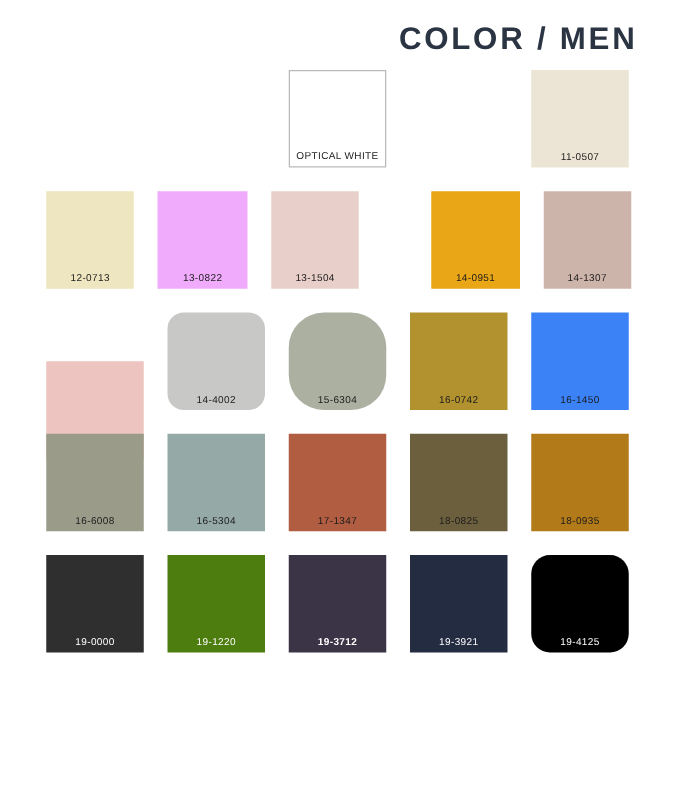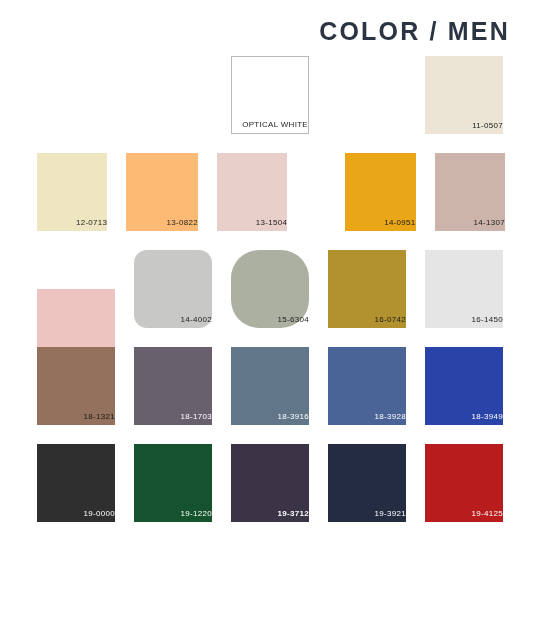--- a/index.html
+++ b/index.html
@@ -55,21 +55,21 @@
     background: transparent;
   }
   .cell.bordered {
     border: 1px solid #b9b9b9;
   }
   .swatch-label {
     position: absolute;
     left: 0;
     right: 0;
     bottom: 3px;
-    text-align: right;
+    text-align: center;
     font-family: "Liberation Sans", sans-serif;
     font-size: 8px;
     letter-spacing: 0.3px;
     line-height: 10px;
     white-space: nowrap;
   }
   .swatch-label.dark { color: #1c1c1c; }
   .swatch-label.light { color: #ffffff; }
 </style>
 </head>
@@ -88,21 +88,21 @@
         </div>
         <div class="cell empty"></div>
         <div class="cell" style="background: rgb(236, 229, 213);">
           <div class="swatch-label dark">11-0507</div>
         </div>
       </div>
       <div class="row">
         <div class="cell" style="background: rgb(238, 230, 192);">
           <div class="swatch-label dark">12-0713</div>
         </div>
-        <div class="cell" style="background: #fdba74; padding-left: 12px;">
+        <div class="cell" style="background: #f0abfc; padding-left: 12px;">
           <div class="swatch-label dark">13-0822</div>
         </div>
         <div class="cell" style="background: rgb(232, 207, 201);">
           <div class="swatch-label dark">13-1504</div>
         </div>
         <div class="cell" style="background: rgb(233, 166, 22); margin-left: 39px;">
           <div class="swatch-label dark">14-0951</div>
         </div>
         <div class="cell" style="background: rgb(205, 180, 171);">
           <div class="swatch-label dark">14-1307</div>
@@ -114,53 +114,53 @@
         </div>
         <div class="cell" style="background: rgb(200, 200, 198); border-radius: 13px;">
           <div class="swatch-label dark">14-4002</div>
         </div>
         <div class="cell" style="background: rgb(172, 176, 160); border-radius: 28px;">
           <div class="swatch-label dark">15-6304</div>
         </div>
         <div class="cell" style="background: rgb(178, 145, 47);">
           <div class="swatch-label dark">16-0742</div>
         </div>
-        <div class="cell" style="background: #e5e5e5;">
+        <div class="cell" style="background: #3b82f6;">
           <div class="swatch-label dark">16-1450</div>
         </div>
       </div>
       <div class="row">
-        <div class="cell" style="background: rgb(147, 113, 92);">
-          <div class="swatch-label dark">18-1321</div>
+        <div class="cell" style="background: rgb(155, 155, 138);">
+          <div class="swatch-label dark">16-6008</div>
         </div>
-        <div class="cell" style="background: rgb(104, 96, 109);">
-          <div class="swatch-label light">18-1703</div>
+        <div class="cell" style="background: rgb(149, 170, 167);">
+          <div class="swatch-label dark">16-5304</div>
         </div>
-        <div class="cell" style="background: rgb(98, 118, 138);">
-          <div class="swatch-label light">18-3916</div>
+        <div class="cell" style="background: rgb(176, 93, 66);">
+          <div class="swatch-label dark">17-1347</div>
         </div>
-        <div class="cell" style="background: rgb(74, 100, 152);">
-          <div class="swatch-label light">18-3928</div>
+        <div class="cell" style="background: rgb(107, 95, 62);">
+          <div class="swatch-label dark">18-0825</div>
         </div>
-        <div class="cell" style="background: rgb(42, 67, 168);">
-          <div class="swatch-label light">18-3949</div>
+        <div class="cell" style="background: rgb(178, 122, 24);">
+          <div class="swatch-label dark">18-0935</div>
         </div>
       </div>
       <div class="row">
         <div class="cell" style="background: rgb(48, 47, 48);">
           <div class="swatch-label light">19-0000</div>
         </div>
-        <div class="cell" style="background: #14532d;">
+        <div class="cell" style="background: #4d7c0f;">
           <div class="swatch-label light">19-1220</div>
         </div>
         <div class="cell" style="background: rgb(59, 52, 70); font-weight: bold;">
           <div class="swatch-label light">19-3712</div>
         </div>
         <div class="cell" style="background: rgb(36, 44, 66);">
           <div class="swatch-label light">19-3921</div>
         </div>
-        <div class="cell" style="background: #b91c1c;">
+        <div class="cell" style="background: #000000; border-radius: 15px;">
           <div class="swatch-label light">19-4125</div>
         </div>
       </div>
     </div>
 
 </div>
 
 </body></html>

